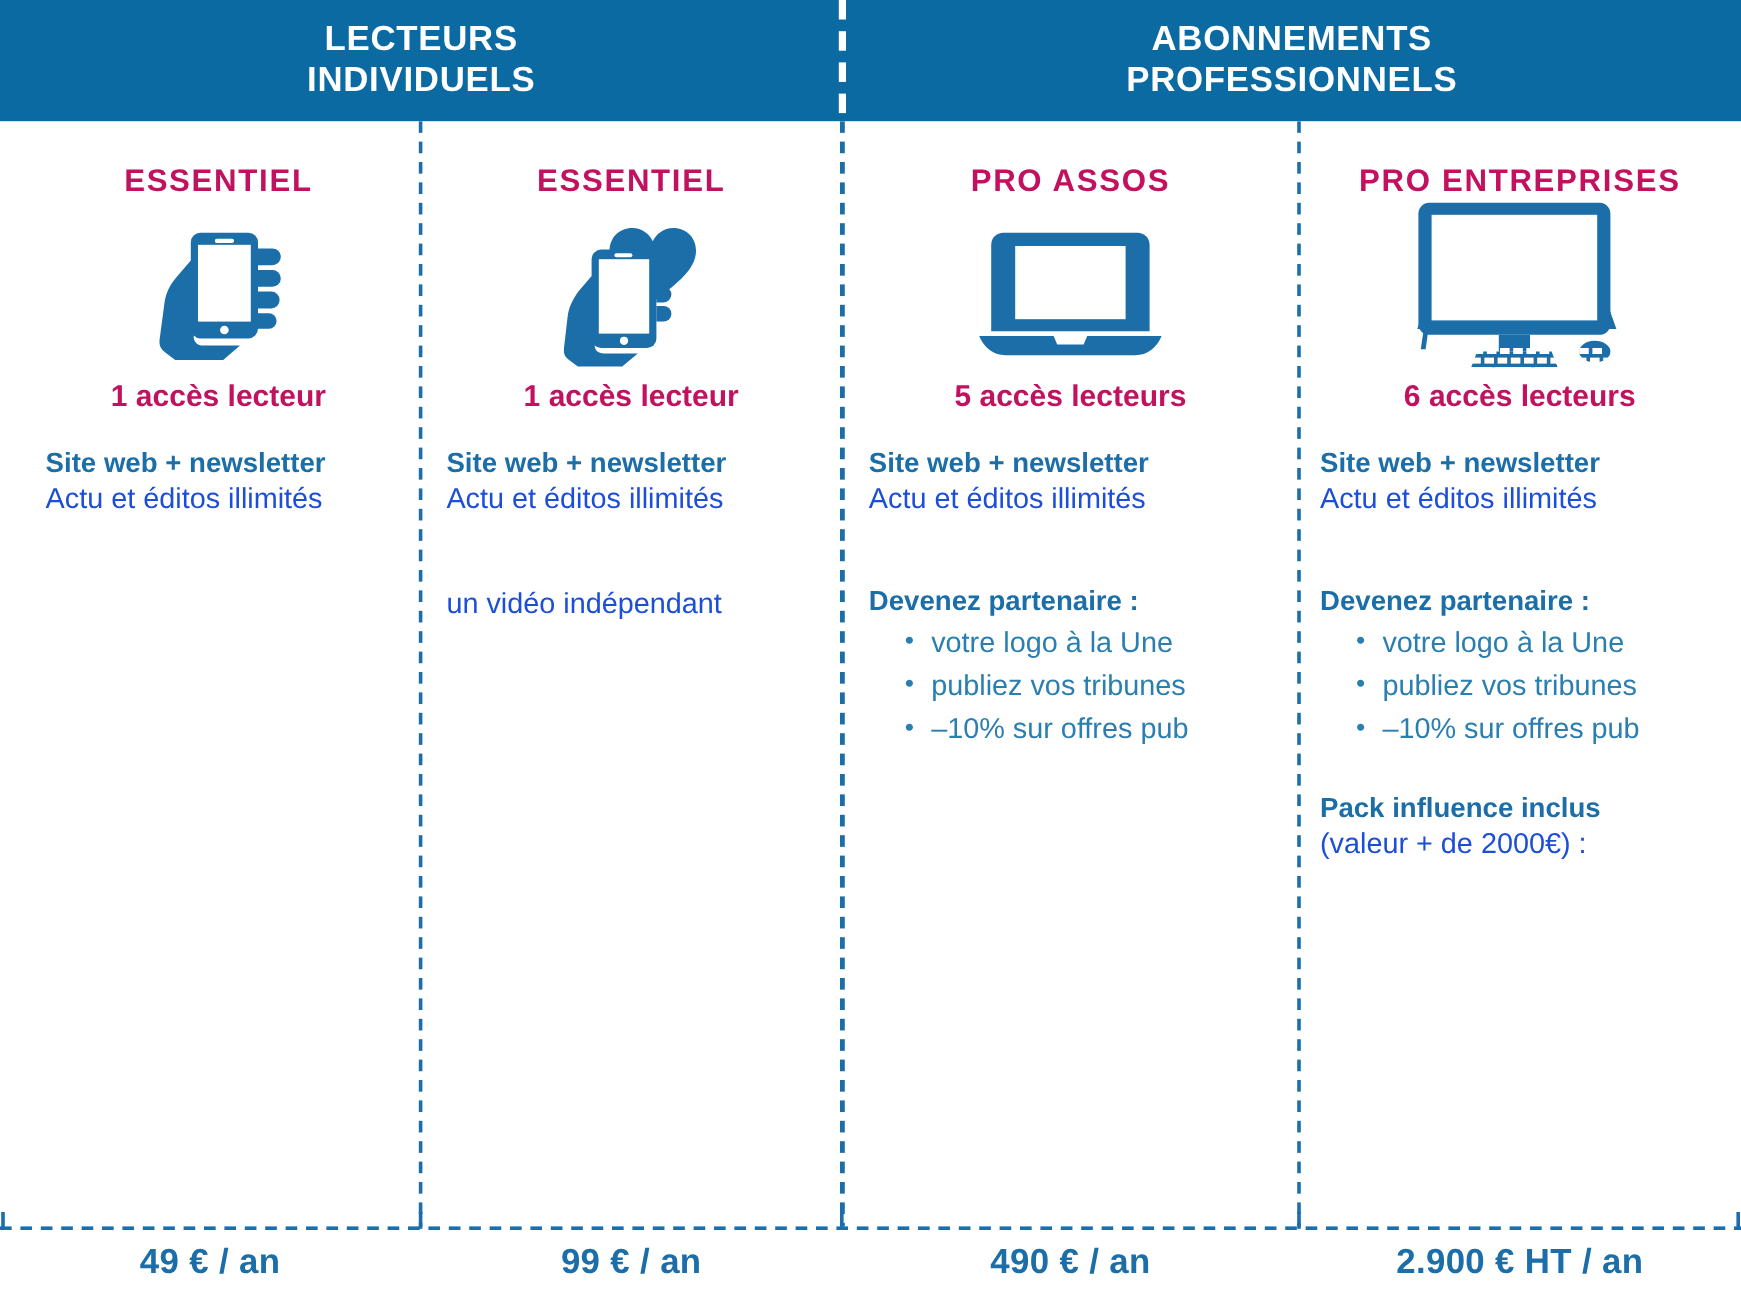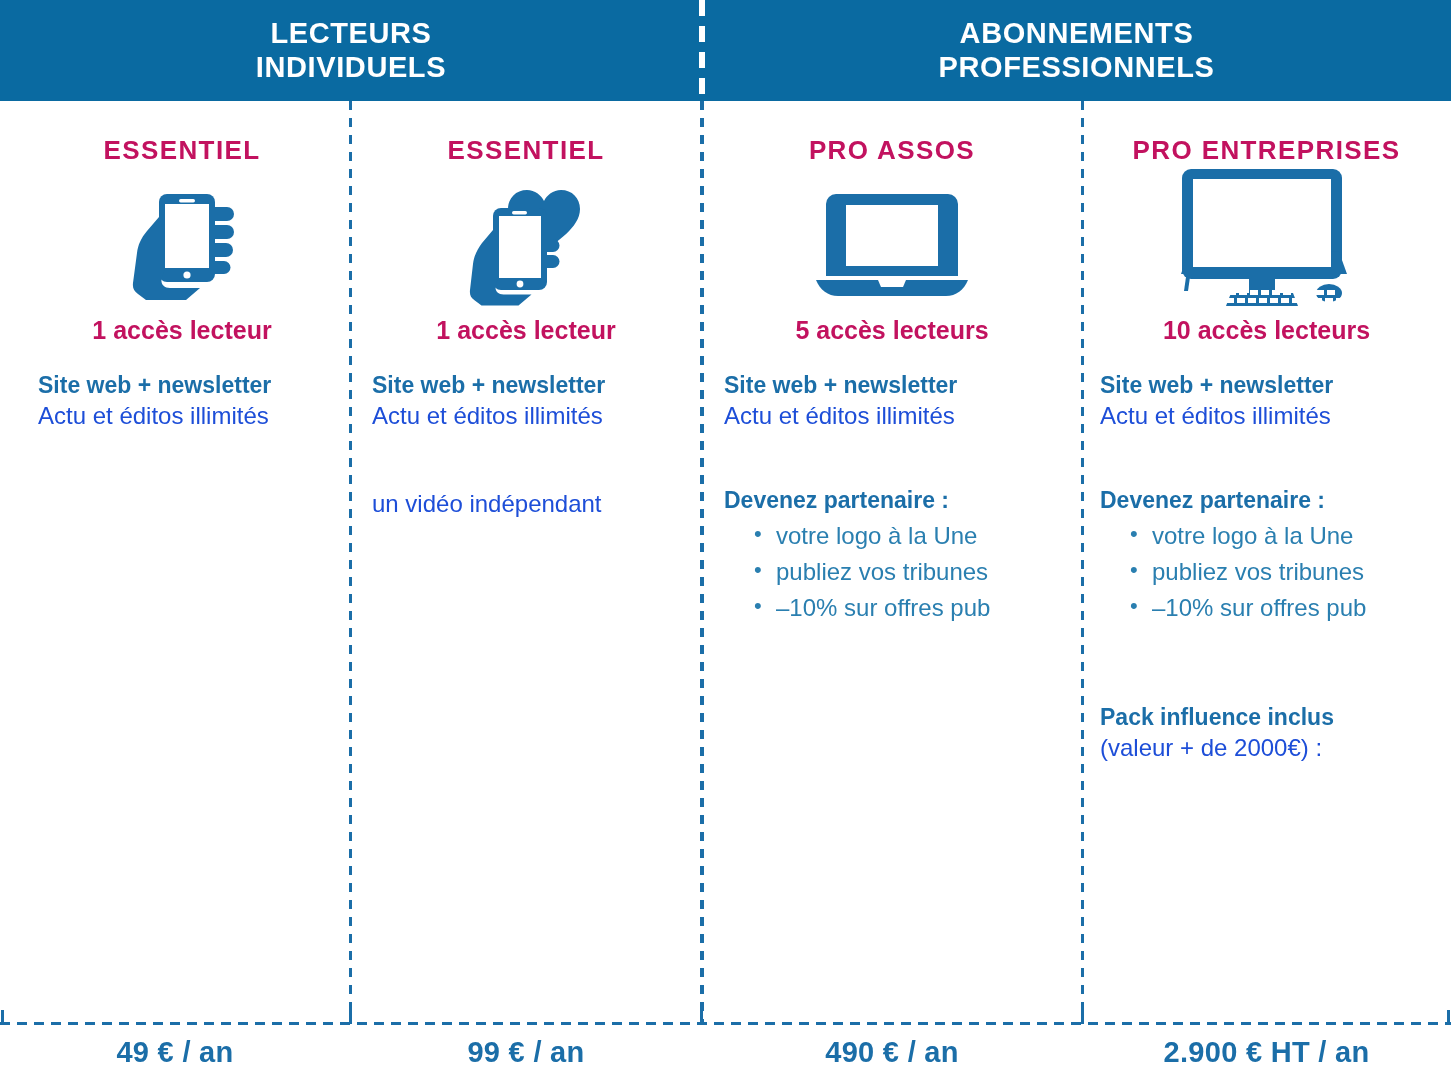--- a/index.html
+++ b/index.html
@@ -365,35 +365,35 @@
               <rect x="33" y="141" width="8" height="5"></rect>
             <rect x="44" y="141" width="30" height="5"></rect>
               <rect x="77" y="141" width="30" height="5"></rect>
             <rect x="110" y="141" width="30" height="5"></rect>
               <rect x="143" y="141" width="8" height="5"></rect>
             <rect x="154" y="141" width="8" height="5"></rect>
               <rect x="165" y="141" width="10" height="5"></rect>
           </g>
         </svg>
       </div>
-      <div class="access">10 accès lecteurs</div>
+      <div class="access">6 accès lecteurs</div>
       <div class="body">
         <div class="feat-block">
           <div class="feat-head">Site web + newsletter</div>
           <div class="feat-sub">Actu et éditos illimités</div>
         </div>
         <div class="feat-block" style="margin-top:54px;">
           <div class="feat-head">Devenez partenaire :</div>
           <ul class="bullets">
             <li>votre logo à la Une</li>
             <li>publiez vos tribunes</li>
             <li>–10% sur offres pub</li>
           </ul>
         </div>
-        <div class="feat-block" style="margin-top:76px;">
+        <div class="feat-block" style="margin-top:32px;">
           <div class="feat-head">Pack influence inclus</div>
           <div class="feat-sub">(valeur + de 2000€) :</div>
         </div>
       </div>
     </div>
 
   </div>
 
   <div class="hdash"></div>
   <div class="tick t0"></div>

